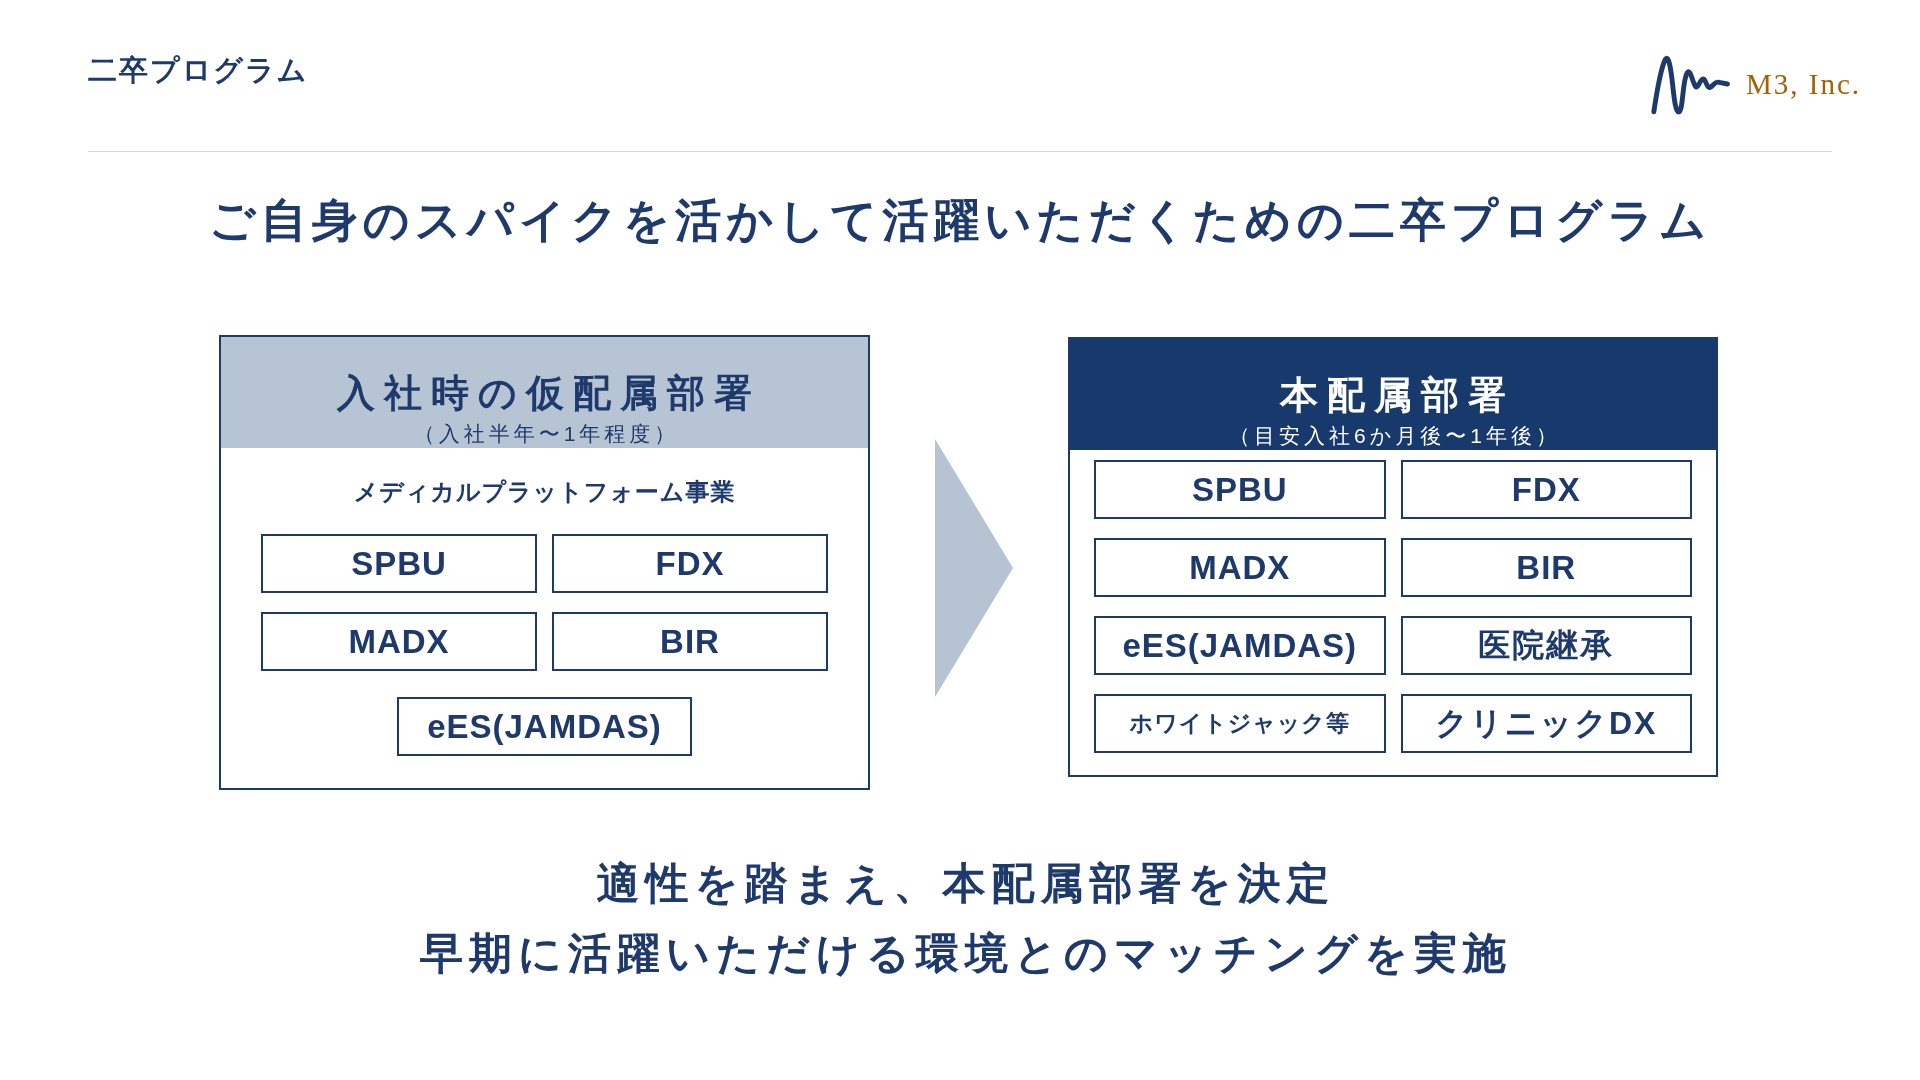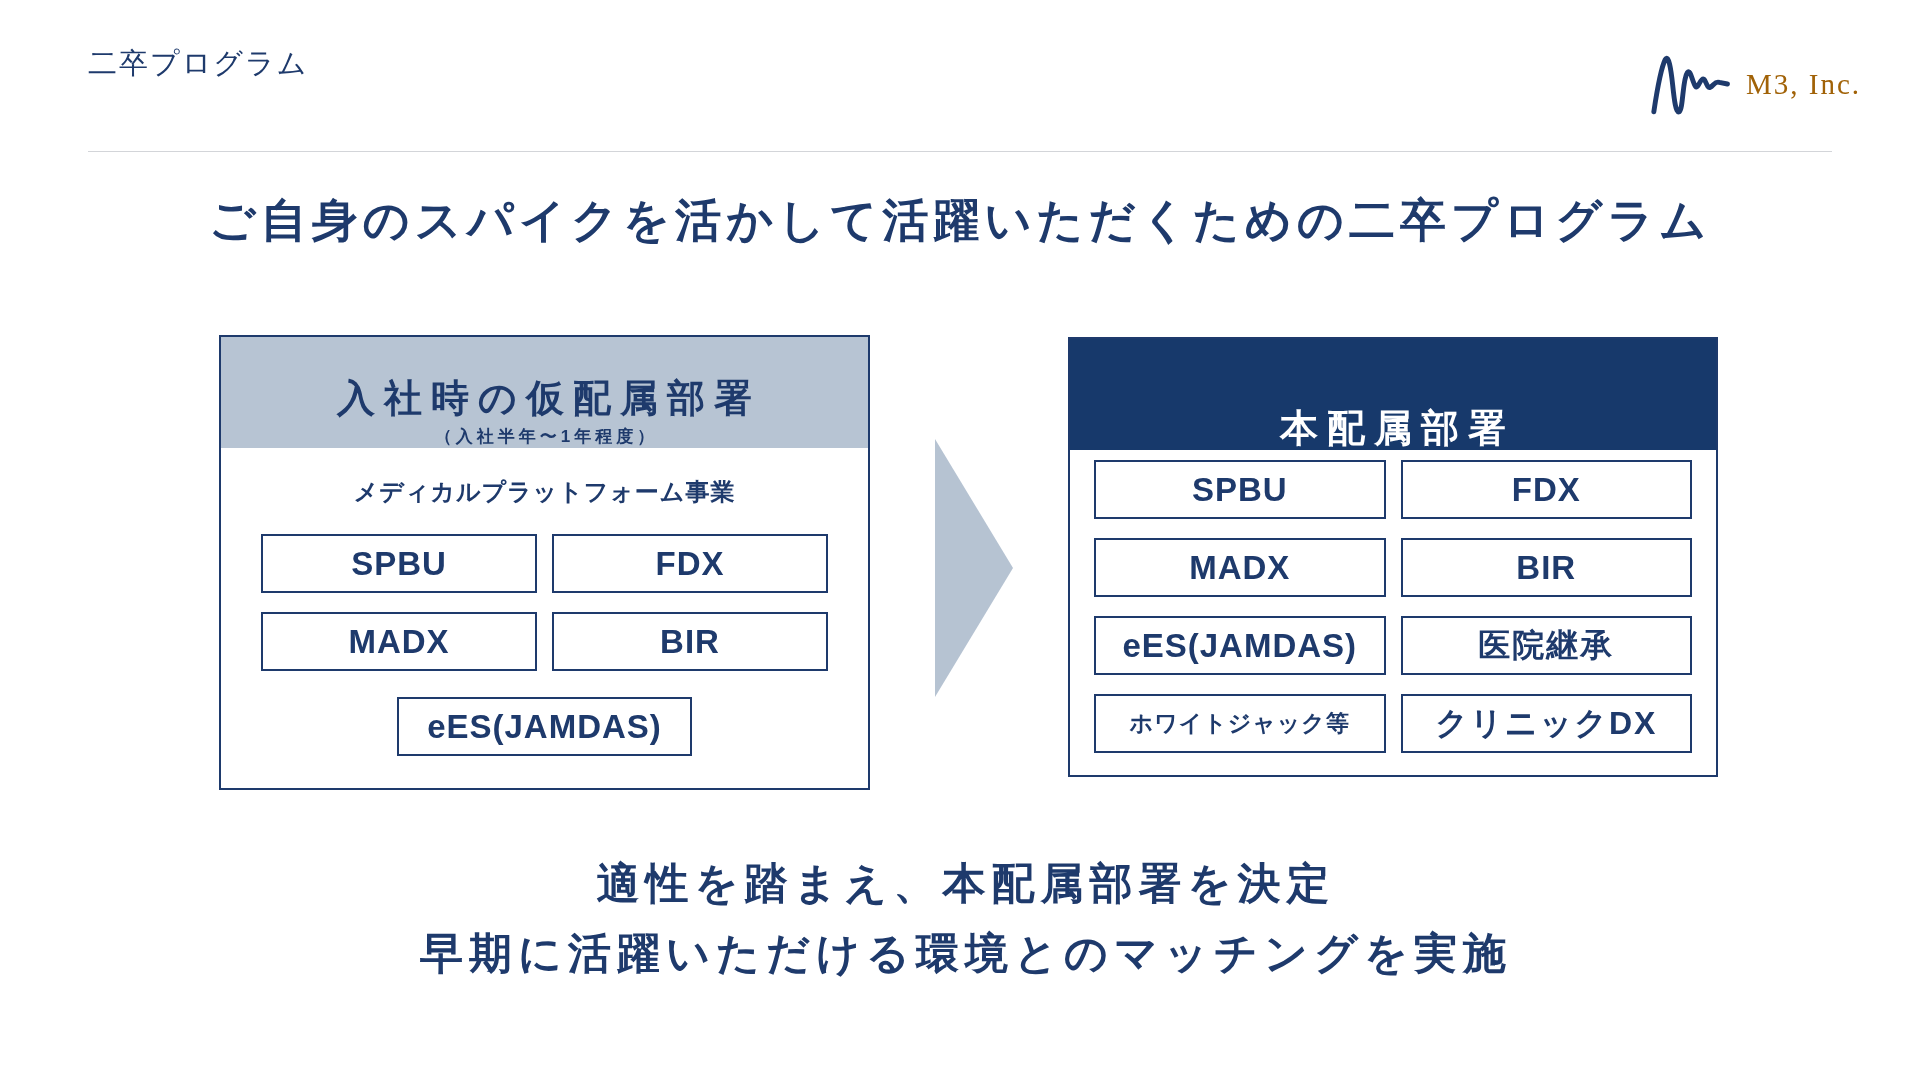--- a/index.html
+++ b/index.html
@@ -14,23 +14,23 @@
     background: #ffffff;
     overflow: hidden;
     font-family: "Liberation Sans", "DejaVu Sans", sans-serif;
     color: #1E3A6C;
   }
 
   
   .page-title {
     position: absolute;
     left: 88px;
-    top: 44px;
+    top: 51px;
     font-size: 29px;
-    font-weight: normal;
+    font-weight: bold;
     letter-spacing: 2px;
     color: #1E3A6C;
   }
   .logo {
     position: absolute;
     left: 1648px;
     top: 48px;
     display: flex;
     align-items: center;
     gap: 16px;
@@ -88,22 +88,22 @@
 
   .box-title {
     font-size: 38px;
     font-weight: bold;
     letter-spacing: 9px;
     text-indent: 9px;
     line-height: 1.1;
     white-space: nowrap;
   }
   .box-subtitle {
-    font-size: 17px;
-    font-weight: bold;
+    font-size: 21px;
+    font-weight: normal;
     letter-spacing: 4px;
     text-indent: 4px;
     white-space: nowrap;
   }
 
   .box-body { box-sizing: border-box; }
   .left-box  .box-body { padding: 28px 40px 0; }
   .right-box .box-body { padding: 10px 24px 0; }
 
   .section-label {
@@ -206,20 +206,21 @@
         <div class="dept-cell">eES(JAMDAS)</div>
       </div>
     </div>
   </div>
 
   <div class="flow-arrow"></div>
 
   <div class="flow-box right-box">
     <div class="box-header dark">
       <div class="box-title">本配属部署</div>
+      <div class="box-subtitle">（目安入社6か月後〜1年後）</div>
     </div>
     <div class="box-body">
       <div class="dept-grid">
         <div class="dept-cell">SPBU</div>
         <div class="dept-cell">FDX</div>
         <div class="dept-cell">MADX</div>
         <div class="dept-cell">BIR</div>
         <div class="dept-cell">eES(JAMDAS)</div>
         <div class="dept-cell cjk">医院継承</div>
         <div class="dept-cell small">ホワイトジャック等</div>

